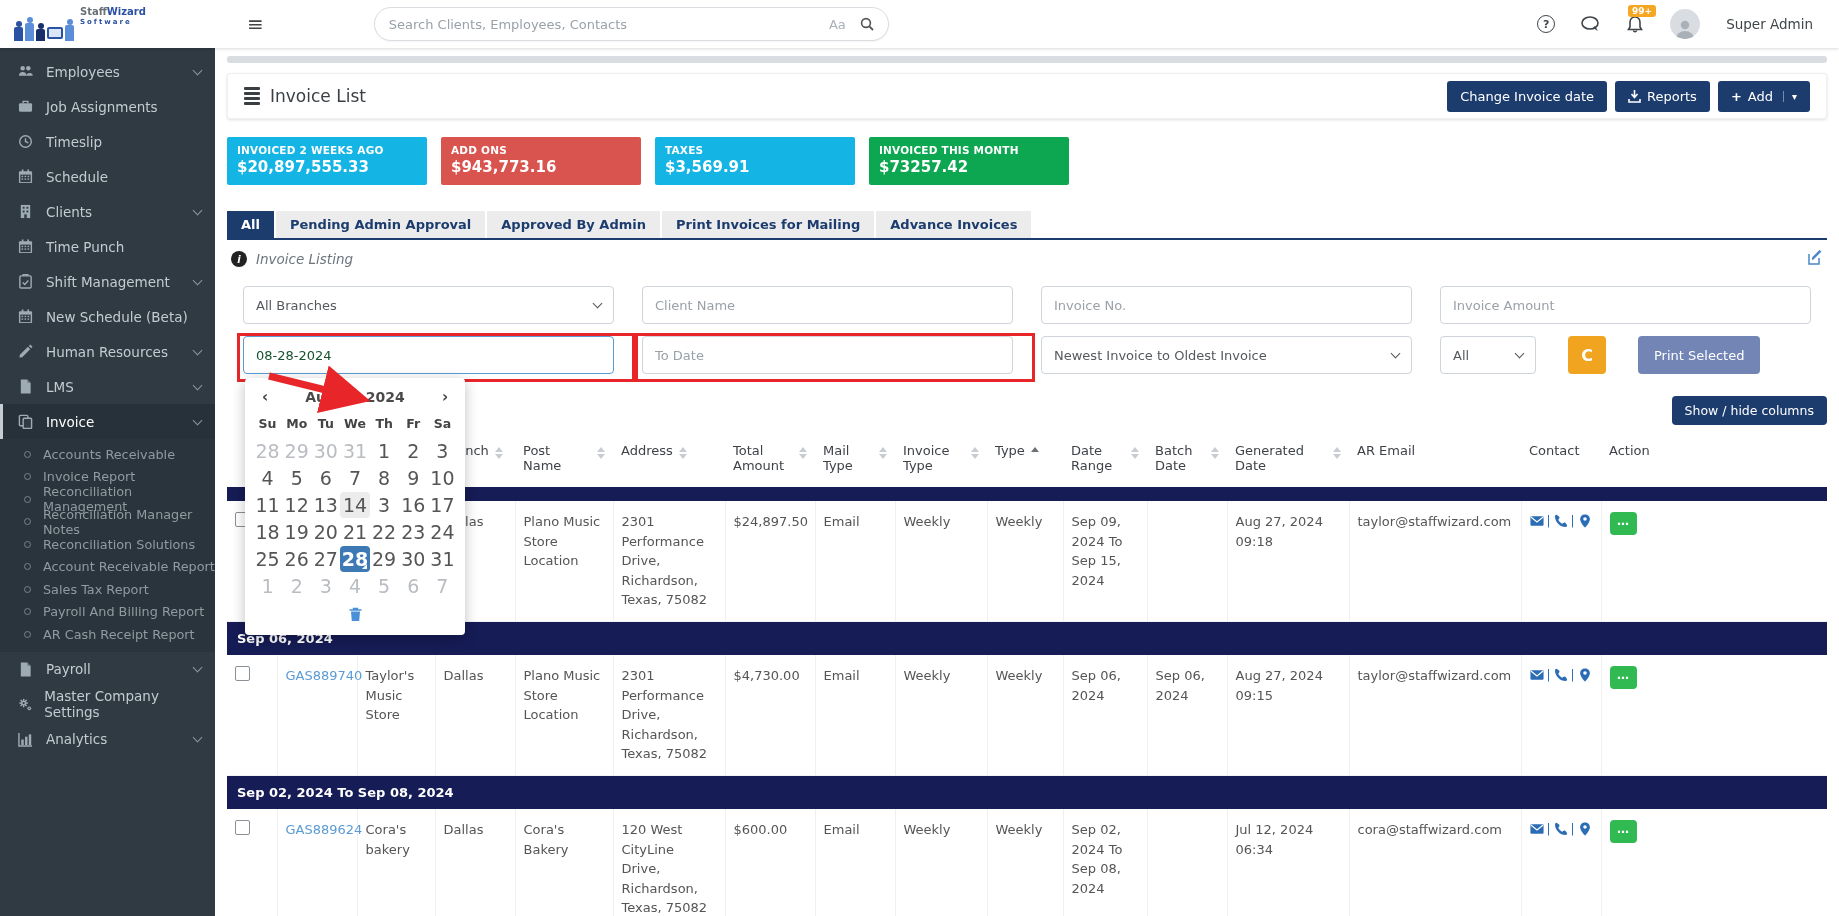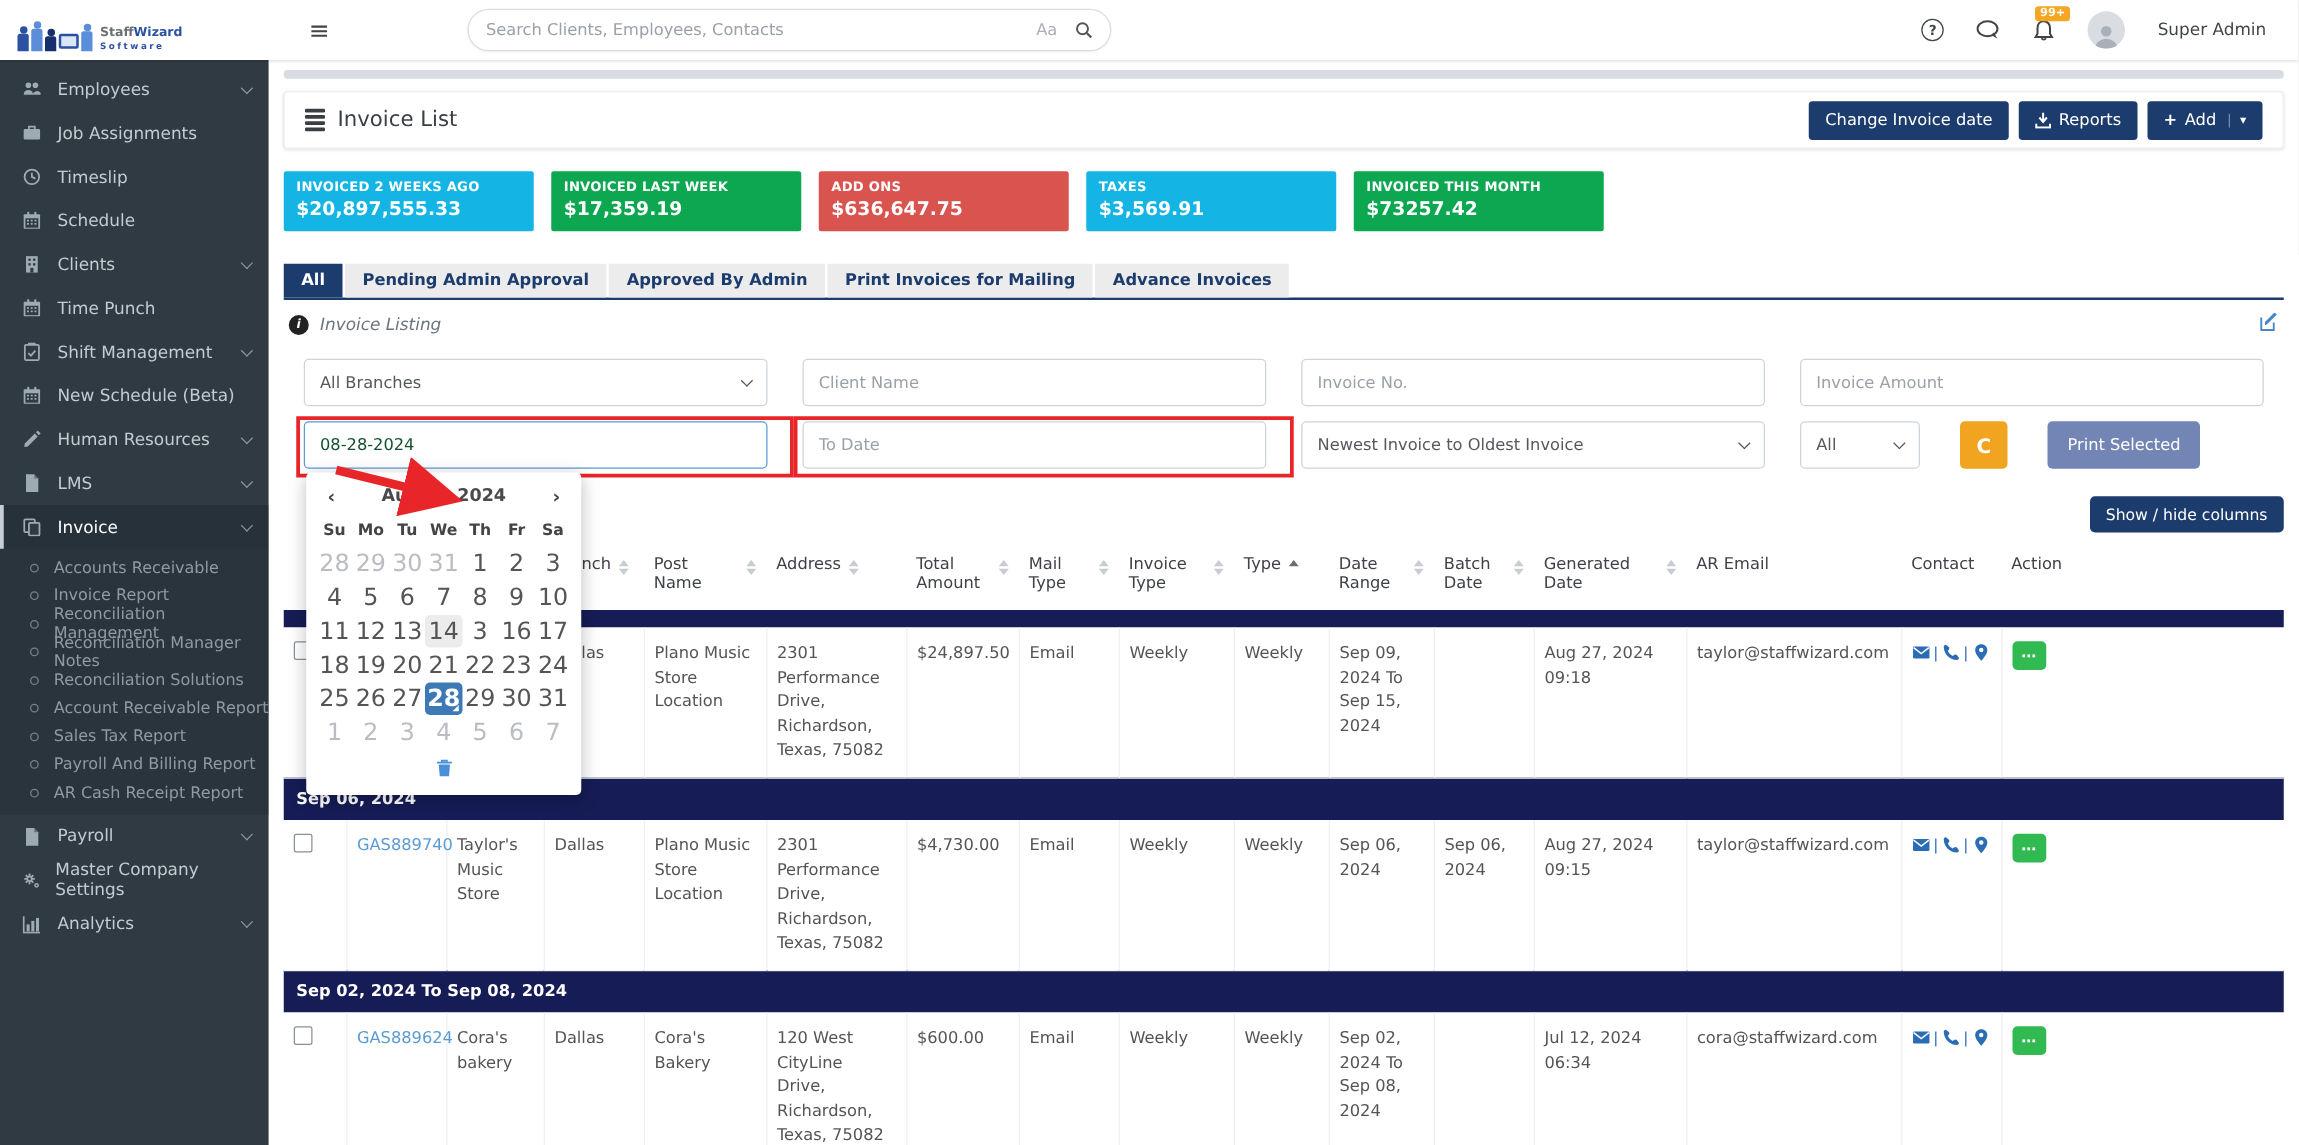--- a/index.html
+++ b/index.html
@@ -2,21 +2,21 @@
 <html><head>
 <meta charset="utf-8">
 <style>
   * { margin:0; padding:0; box-sizing:border-box; }
   html,body { width:1839px; height:916px; overflow:hidden; background:#e9ebee;
     font-family:"DejaVu Sans","Liberation Sans",sans-serif; font-size:13px; color:#555; }
   .page { width:1839px; height:916px; display:flex; flex-direction:column; }
 
   
   .topbar { height:48px; background:#fff; display:flex; align-items:center; box-shadow:0 1px 3px rgba(0,0,0,.15); position:relative; z-index:60; }
-  .logo-wrap { width:215px; display:flex; align-items:flex-end; padding-left:14px; gap:4px; }
+  .logo-wrap { width:215px; display:flex; align-items:flex-start; padding-left:14px; gap:4px; }
   .logo-art { display:flex; align-items:flex-end; gap:2px; height:34px; }
   .logo-fig { width:9px; background:#2b51a3; border-radius:2px 2px 0 0; position:relative; }
   .logo-fig::before { content:''; position:absolute; top:-6px; left:1.5px; width:6px; height:6px; border-radius:50%; background:#2b51a3; }
   .logo-fig.f2 { background:#5b8dd9; } .logo-fig.f2::before{ background:#5b8dd9; }
   .logo-fig.f3 { background:#17306b; } .logo-fig.f3::before{ background:#17306b; }
   .logo-screen { width:16px; height:12px; border:2px solid #2b51a3; border-radius:2px; background:#dbe6f7; margin-bottom:2px; }
   .logo-text { line-height:1; margin-left:2px; }
   .logo-text .l1 { font-size:10px; font-weight:bold; color:#6b7075; }
   .logo-text .l1 b { color:#2b51a3; }
   .logo-text .l2 { font-size:7px; letter-spacing:2px; color:#2b51a3; font-weight:bold; margin-top:2px; }
@@ -441,27 +441,23 @@
             <span class="caret">▾</span>
           </button>
         </div>
       </div>
 
       <div class="stats" id="stats-row">
           <div class="stat-card" style="background: rgb(20, 180, 228);">
             <div class="stat-label">INVOICED 2 WEEKS AGO</div>
             <div class="stat-value">$20,897,555.33</div>
           </div>
-          <div class="stat-card" style="background: rgb(12, 167, 80);">
-            <div class="stat-label">INVOICED LAST WEEK</div>
-            <div class="stat-value">$17,359.19</div>
-          </div>
           <div class="stat-card" style="background: rgb(217, 83, 79);">
             <div class="stat-label">ADD ONS</div>
-            <div class="stat-value">$636,647.75</div>
+            <div class="stat-value">$943,773.16</div>
           </div>
           <div class="stat-card" style="background: rgb(20, 180, 228);">
             <div class="stat-label">TAXES</div>
             <div class="stat-value">$3,569.91</div>
           </div>
           <div class="stat-card" style="background: rgb(12, 167, 80);">
             <div class="stat-label">INVOICED THIS MONTH</div>
             <div class="stat-value">$73257.42</div>
           </div>
         </div>

